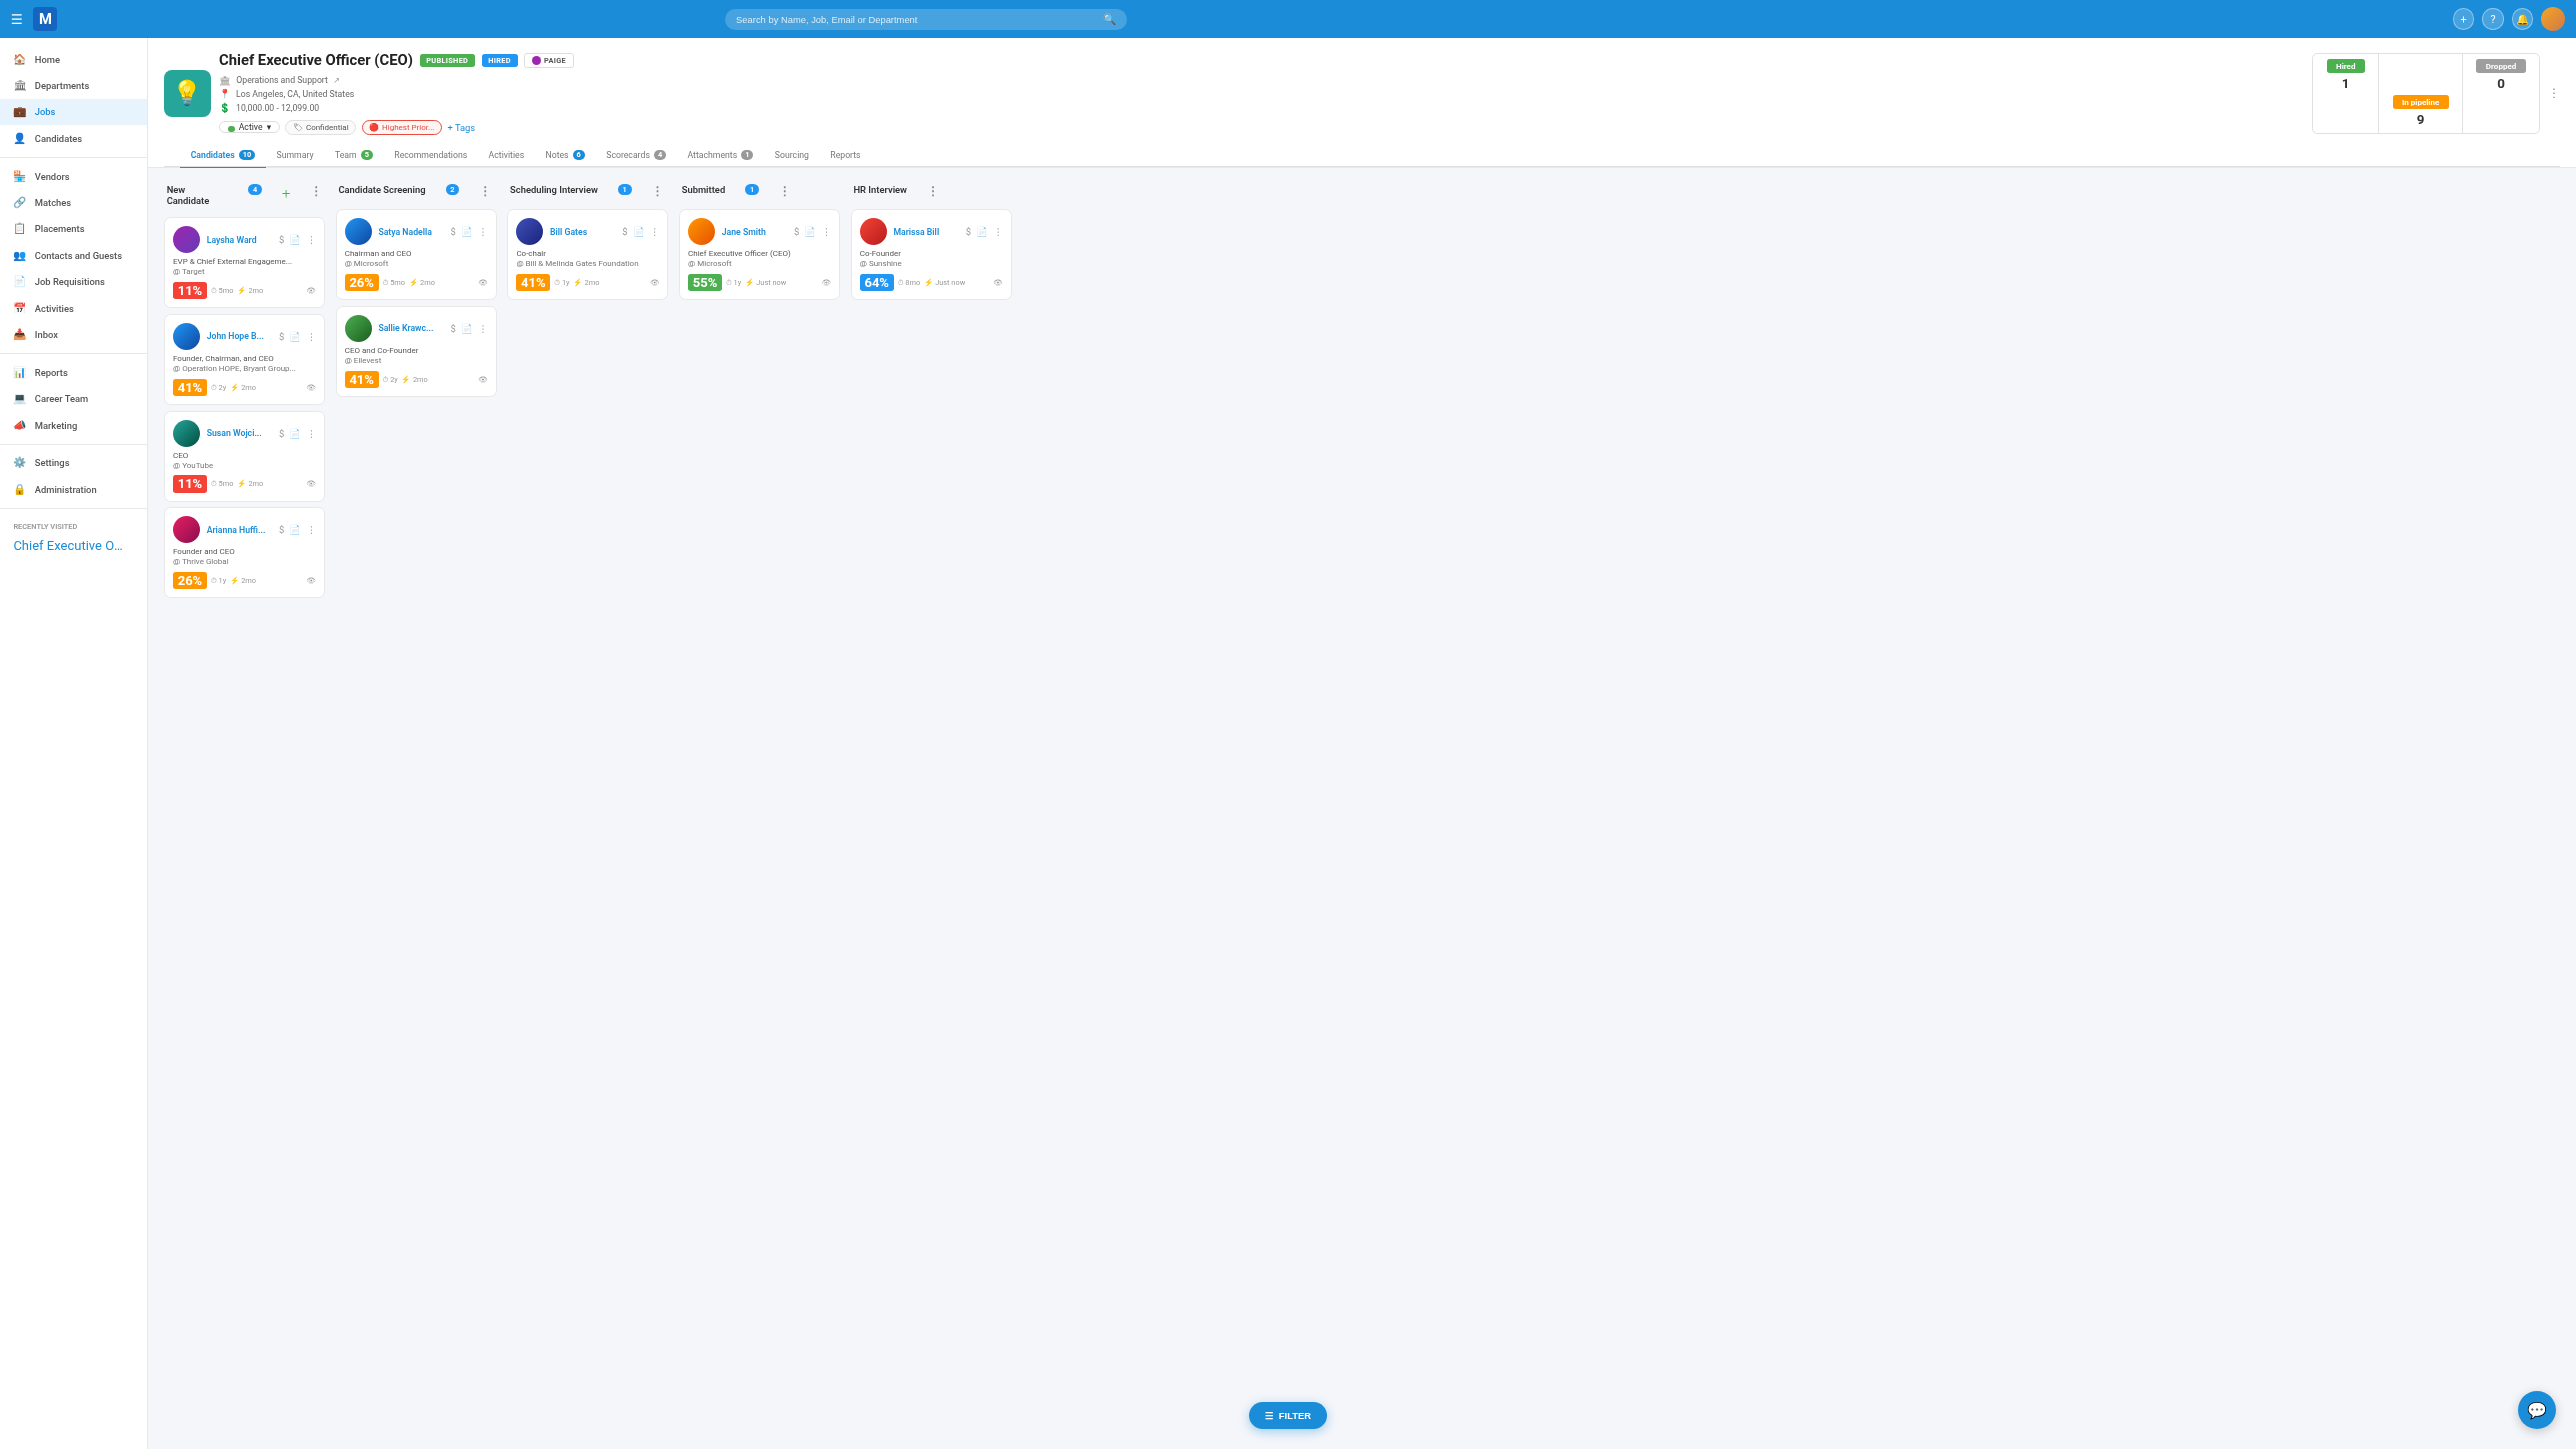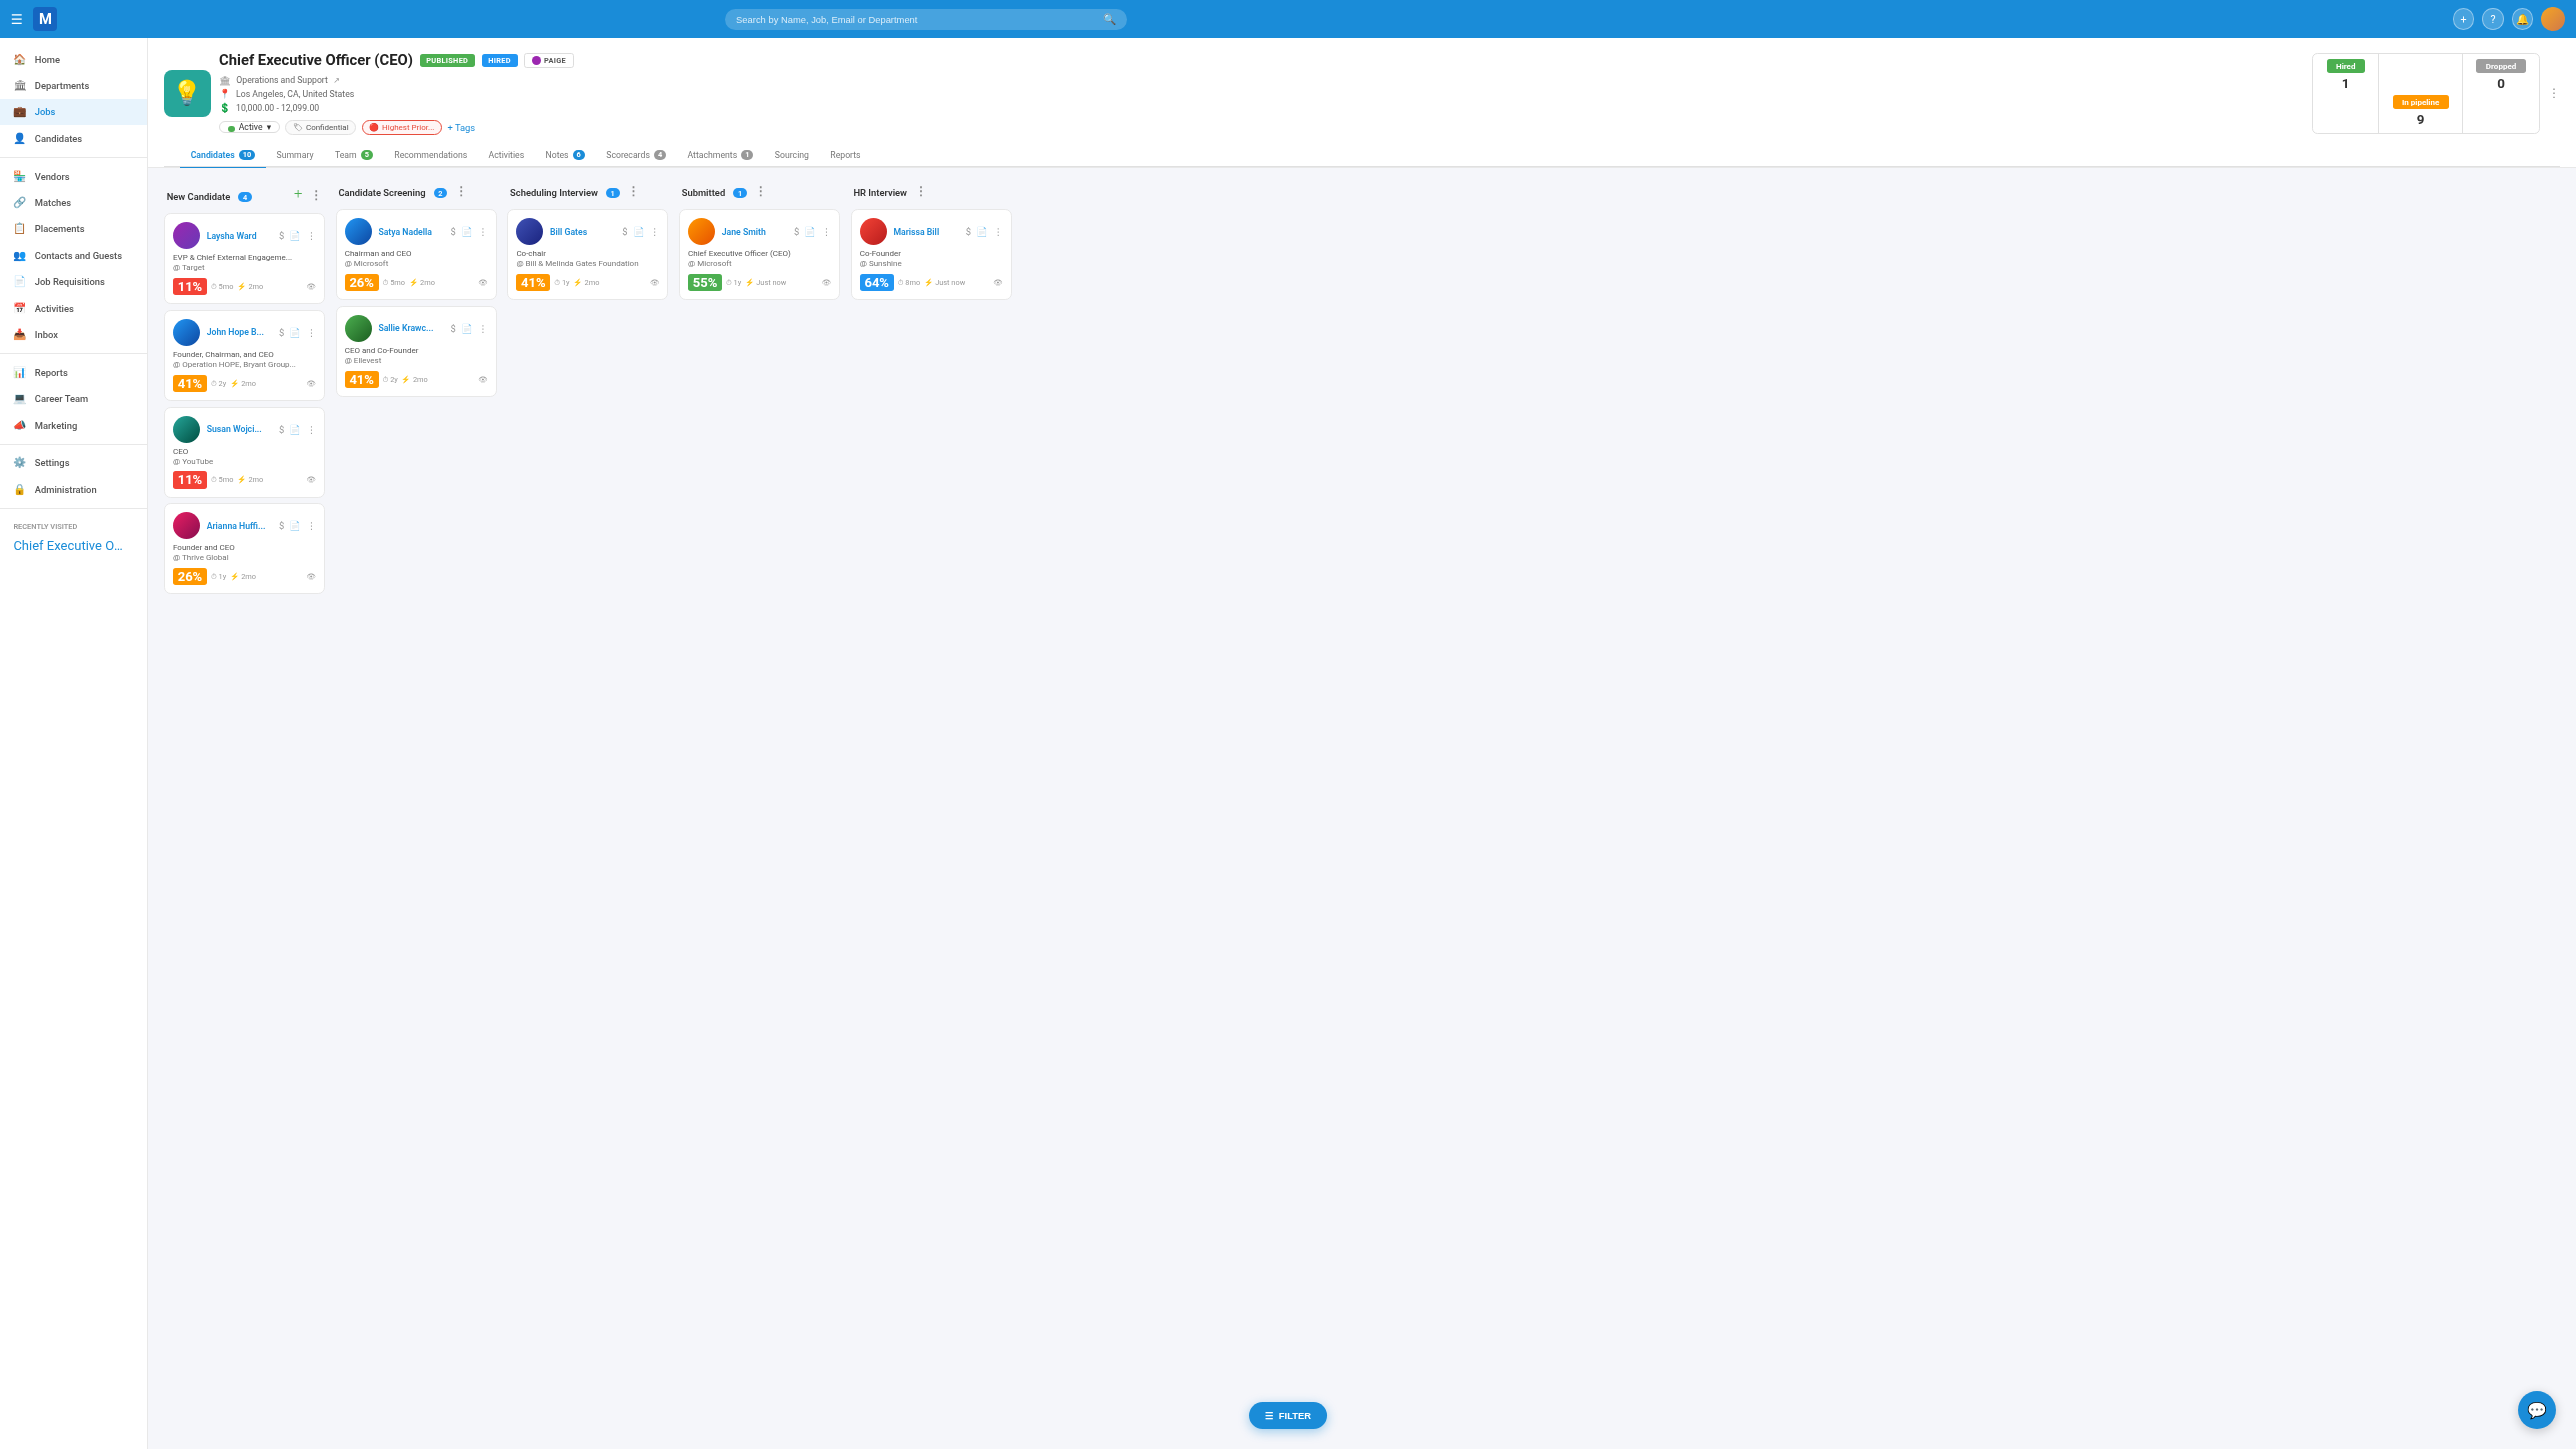--- a/index.html
+++ b/index.html
@@ -145,21 +145,21 @@
     
     .kanban-area {
       flex: 1; overflow-x: auto; overflow-y: hidden;
       padding: 10.7px 16px; display: flex; gap: 10.7px;
     }
     .kanban-column {
       min-width: 161px; width: 161px; flex-shrink: 0;
       display: flex; flex-direction: column; gap: 5.4px;
     }
     .column-header {
-      display: flex; align-items: flex-end; gap: 8px;
+      display: flex; align-items: flex-start; gap: 20px;
       padding: 5.4px 2.7px; font-weight: 600; font-size: 9.4px; color: #333;
     }
     .col-count {
       background: #555; color: white; border-radius: 6.7px;
       font-size: 7.4px; padding: 0.7px 4.7px;
     }
     .col-count-blue { background: #2196f3; }
     .col-add { margin-left: auto; color: #4caf50; font-size: 14.8px; cursor: pointer; font-weight: 300; }
     .col-more { color: #888; cursor: pointer; font-size: 12px; }
     .candidate-card {

